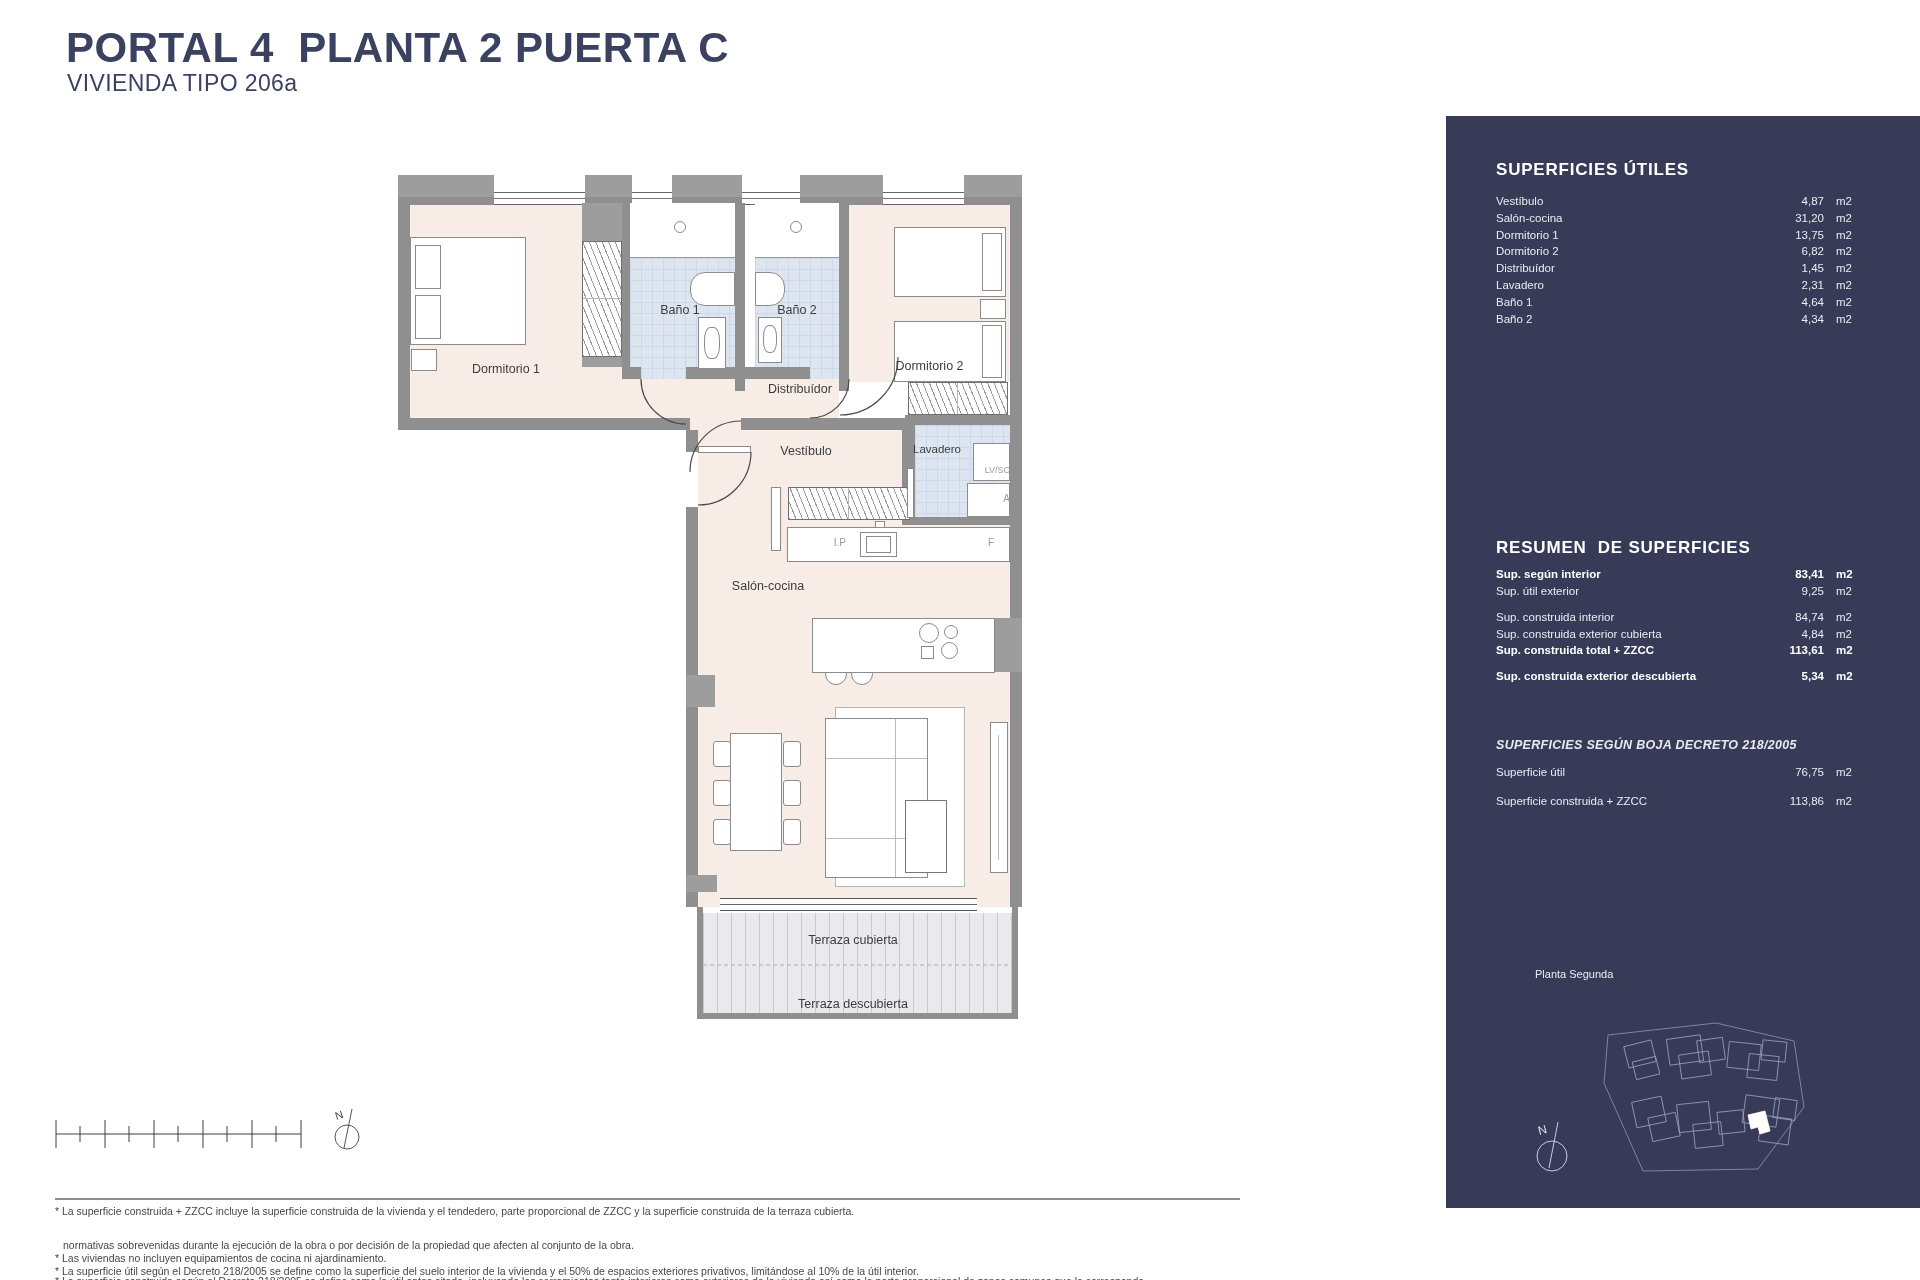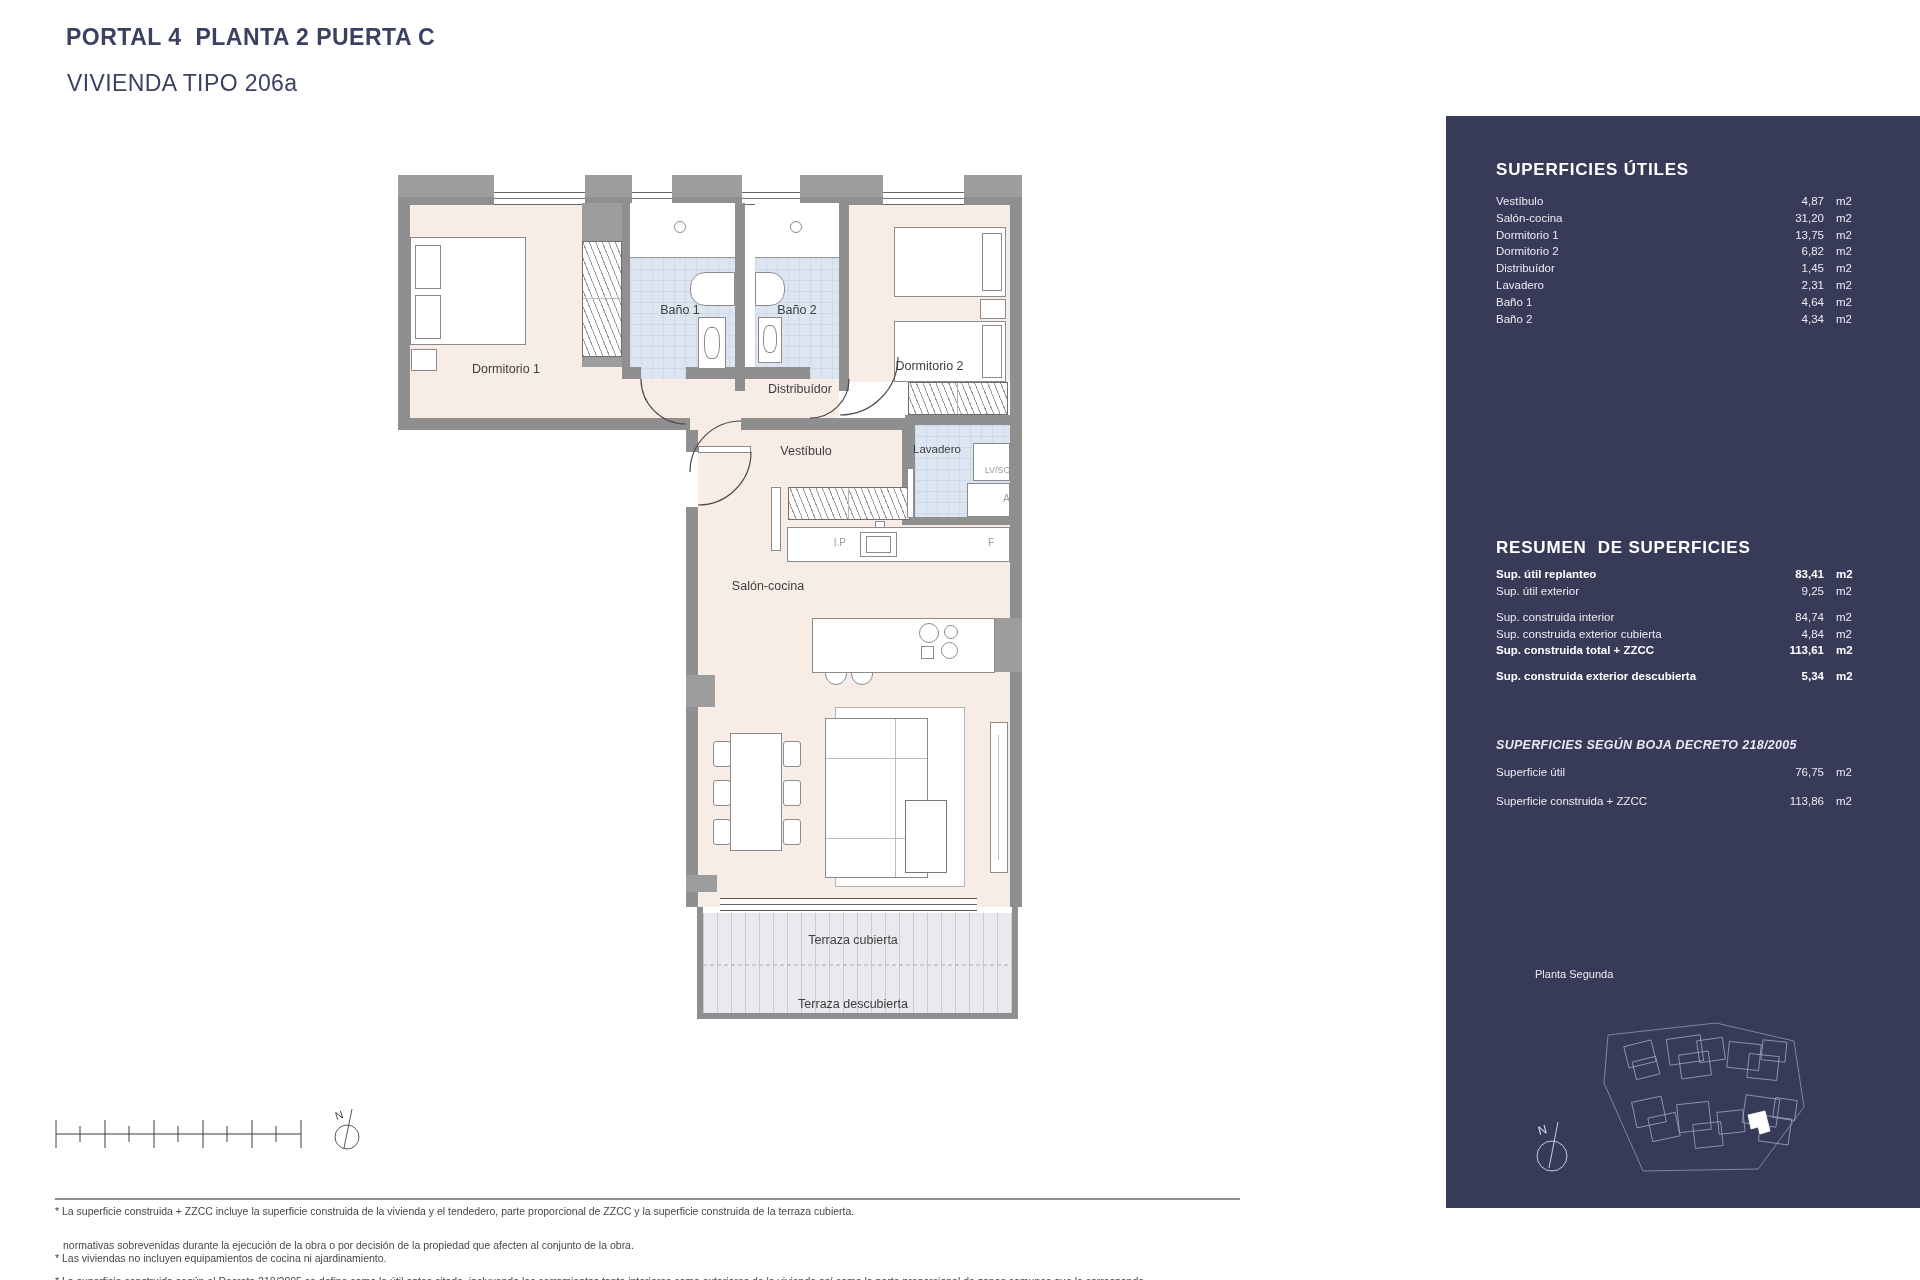--- a/index.html
+++ b/index.html
@@ -1,20 +1,20 @@
 <!DOCTYPE html>
 <html><head>
 <meta charset="utf-8">
 <style>
   html,body{margin:0;padding:0;background:#ffffff;}
   .page{position:relative;width:1920px;height:1280px;background:#fff;overflow:hidden;
         font-family:"Liberation Sans", sans-serif;}
   .abs{position:absolute;}
   
-  .title{position:absolute;left:66px;top:24px;font-size:23px;font-weight:bold;
+  .title{position:absolute;left:66px;top:24px;font-size:42px;font-weight:bold;
          color:#3a4161;letter-spacing:.5px;white-space:pre;}
   .subtitle{position:absolute;left:67px;top:70px;font-size:23px;color:#3a4161;letter-spacing:.4px;}
   
   .plan{position:absolute;left:398px;top:175px;width:632px;height:866px;}
   .wall{position:absolute;background:#8f8f8f;}
   .pillar{position:absolute;background:#9d9d9d;}
   .pink{position:absolute;background:#f8ece6;}
   .blue{position:absolute;background:#dde5f1;
         background-image:linear-gradient(#cdd8ea 1px,transparent 1px),
                          linear-gradient(90deg,#cdd8ea 1px,transparent 1px);
@@ -259,21 +259,21 @@
             <span class="rv">4,34</span>
             <span class="ru">m2</span>
           </div>
       </div>
     </div>
 
     <div class="sb-sec" style="top:422px;">
       <div class="sb-h">RESUMEN  DE SUPERFICIES</div>
       <div style="margin-top:10px;">
         <div class="row bold">
-            <span class="rl">Sup. útil replanteo</span>
+            <span class="rl">Sup. según interior</span>
             <span class="rv">83,41</span>
             <span class="ru">m2</span>
           </div>
         <div class="row">
             <span class="rl">Sup. útil exterior</span>
             <span class="rv">9,25</span>
             <span class="ru">m2</span>
           </div>
         <div class="row gap">
             <span class="rl">Sup. construida interior</span>
@@ -341,15 +341,16 @@
       <circle cx="34" cy="40" r="15"></circle>
       <line x1="40" y1="6" x2="31" y2="52"></line>
       <text x="20" y="18" fill="#dfe2f2" stroke="none" font-size="12" font-family="Liberation Sans, sans-serif" transform="rotate(-15 24 14)">N</text>
     </svg>
   </div>
 
   <div class="abs" style="left:55px;top:1198px;width:1185px;height:2px;background:#8f8f8f;"></div>
   <div class="fline" style="top:1205px;">* La superficie construida + ZZCC incluye la superficie construida de la vivienda y el tendedero, parte proporcional de ZZCC y la superficie construida de la terraza cubierta.</div>
   <div class="fline" style="top:1239px;left:63px;">normativas sobrevenidas durante la ejecución de la obra o por decisión de la propiedad que afecten al conjunto de la obra.</div>
   <div class="fline" style="top:1252px;">* Las viviendas no incluyen equipamientos de cocina ni ajardinamiento.</div>
+  <div class="fline" style="top:1265px;">* La superficie útil según el Decreto 218/2005 se define como la superficie del suelo interior de la vivienda y el 50% de espacios exteriores privativos, limitándose al 10% de la útil interior.</div>
   <div class="fline" style="top:1275px;">* La superficie construida según el Decreto 218/2005 se define como la útil antes citada, incluyendo los cerramientos tanto interiores como exteriores de la vivienda así como la parte proporcional de zonas comunes que le corresponda.</div>
 
 </div>
 
 </body></html>

